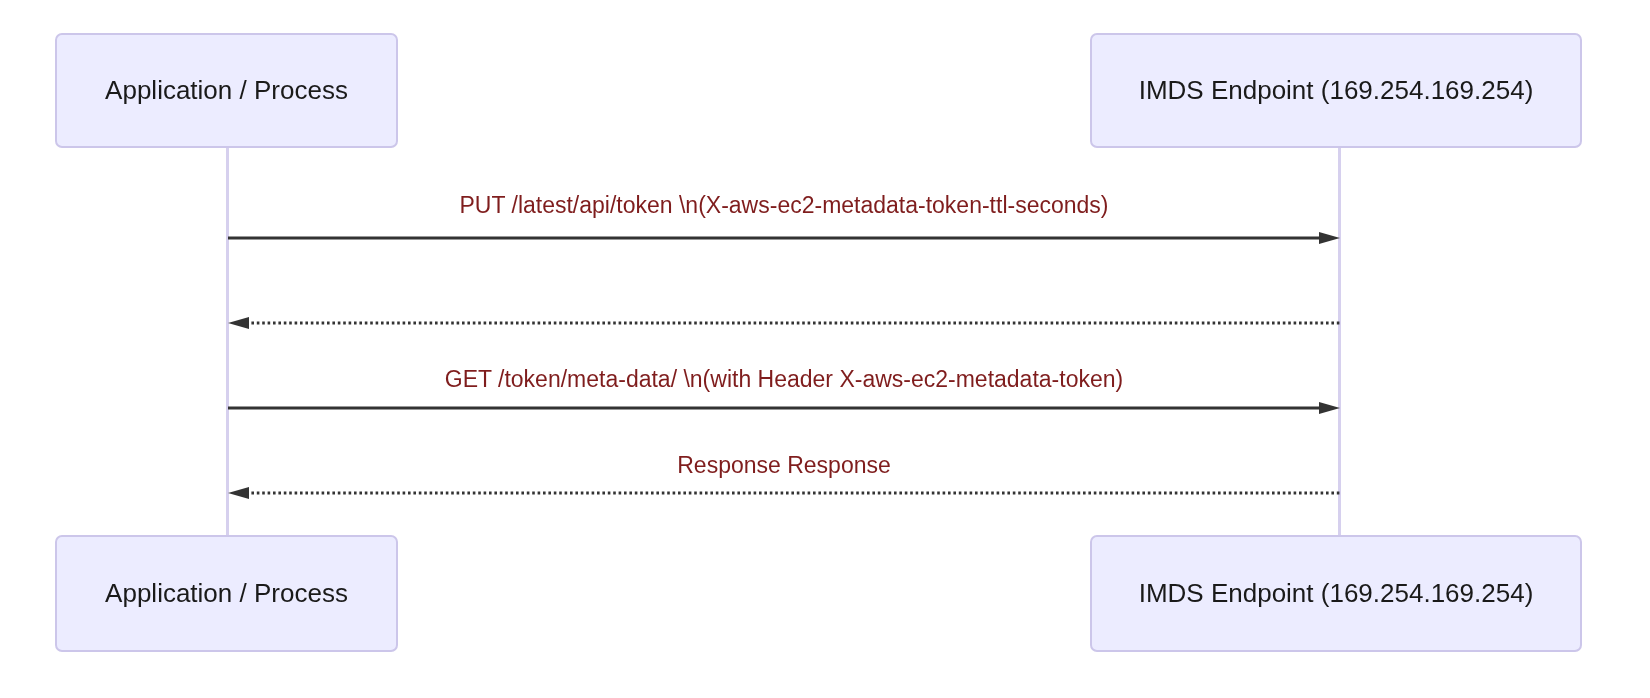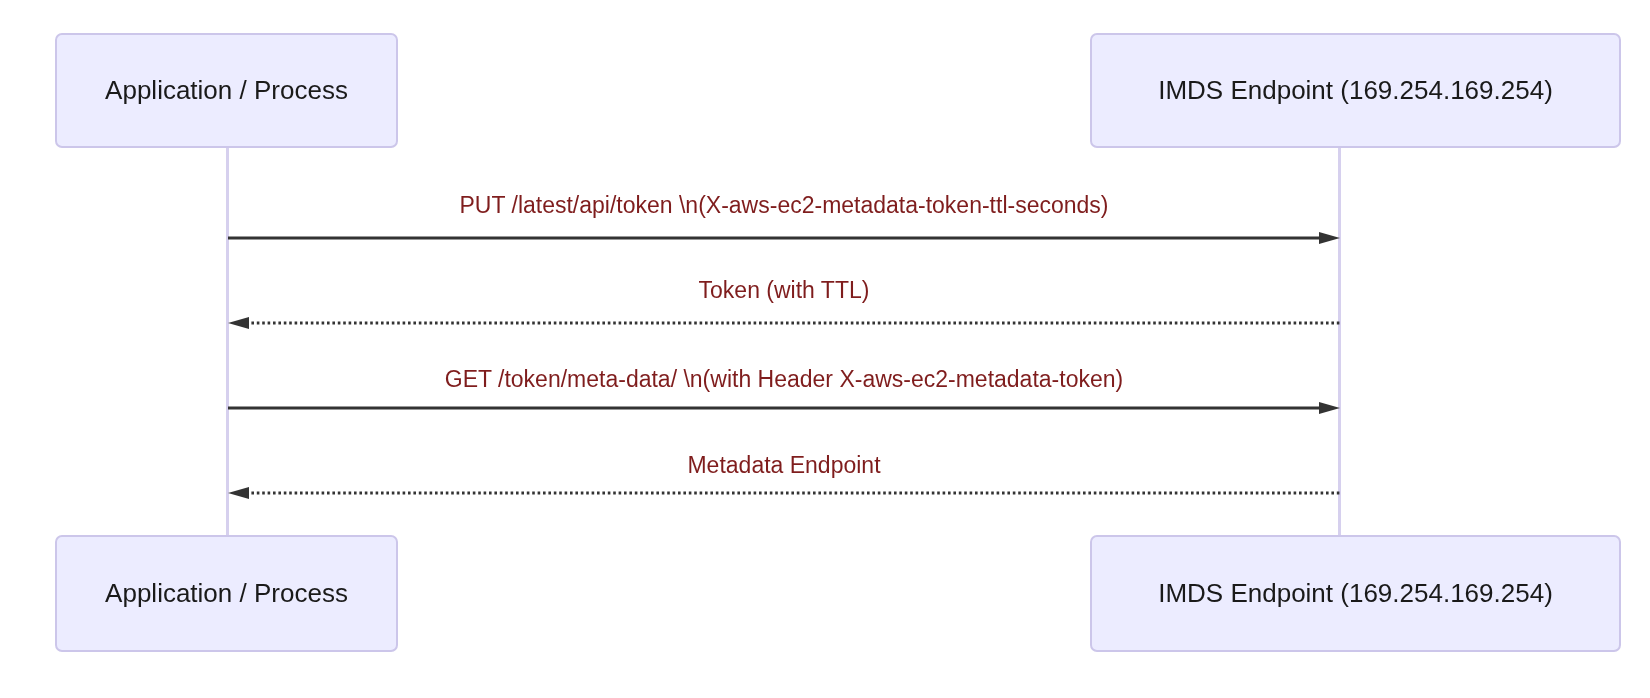--- a/index.html
+++ b/index.html
@@ -23,21 +23,21 @@
     border-radius: 7px;
     display: flex;
     align-items: center;
     justify-content: center;
     color: #1a1a1a;
     font-size: 26px;
     text-align: center;
     z-index: 2;
   }
   .actor-left  { left: 55px;  width: 343px; }
-  .actor-right { left: 1090px; width: 531px; }
+  .actor-right { left: 1090px; width: 492px; }
   .actor-top    { top: 33px;  height: 115px; }
   .actor-bottom { top: 535px; height: 117px; }
 
   .lifeline {
     position: absolute;
     top: 148px;
     height: 387px;
     width: 3px;
     background: #D6D0EE;
     z-index: 1;
@@ -86,33 +86,32 @@
 
   <div class="lifeline lifeline-left"></div>
   <div class="lifeline lifeline-right"></div>
 
   <div class="msg-label msg1-label">PUT /latest/api/token \n(X-aws-ec2-metadata-token-ttl-seconds)</div>
   <svg class="arrow msg1-arrow" viewBox="0 0 1112 14" aria-hidden="true">
     <line x1="0" y1="7" x2="1094" y2="7" stroke="#333333" stroke-width="3"></line>
     <polygon points="1112,7 1091,1 1091,13" fill="#333333"></polygon>
   </svg>
 
-  <div class="msg-label msg2-label">Token (with TTL)</div>
   <svg class="arrow msg2-arrow" viewBox="0 0 1112 14" aria-hidden="true">
     <polygon points="0,7 21,1 21,13" fill="#333333"></polygon>
     <line x1="18" y1="7" x2="1112" y2="7" stroke="#333333" stroke-width="3" stroke-dasharray="2.6,2.8"></line>
   </svg>
 
   <div class="msg-label msg3-label">GET /token/meta-data/ \n(with Header X-aws-ec2-metadata-token)</div>
   <svg class="arrow msg3-arrow" viewBox="0 0 1112 14" aria-hidden="true">
     <line x1="0" y1="7" x2="1094" y2="7" stroke="#333333" stroke-width="3"></line>
     <polygon points="1112,7 1091,1 1091,13" fill="#333333"></polygon>
   </svg>
 
-  <div class="msg-label msg4-label">Metadata Endpoint</div>
+  <div class="msg-label msg4-label">Response Response</div>
   <svg class="arrow msg4-arrow" viewBox="0 0 1112 14" aria-hidden="true">
     <polygon points="0,7 21,1 21,13" fill="#333333"></polygon>
     <line x1="18" y1="7" x2="1112" y2="7" stroke="#333333" stroke-width="3" stroke-dasharray="2.6,2.8"></line>
   </svg>
 
   <div class="actor-box actor-left actor-bottom">
     <span>Application / Process</span>
   </div>
   <div class="actor-box actor-right actor-bottom">
     <span>IMDS Endpoint (169.254.169.254)</span>

